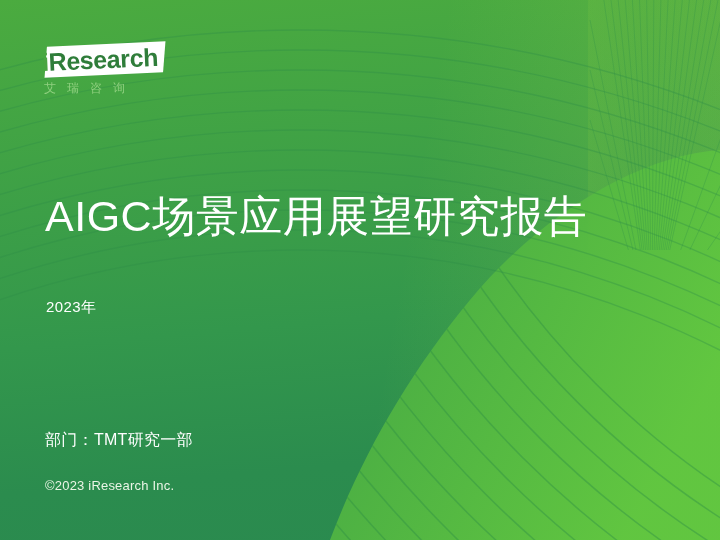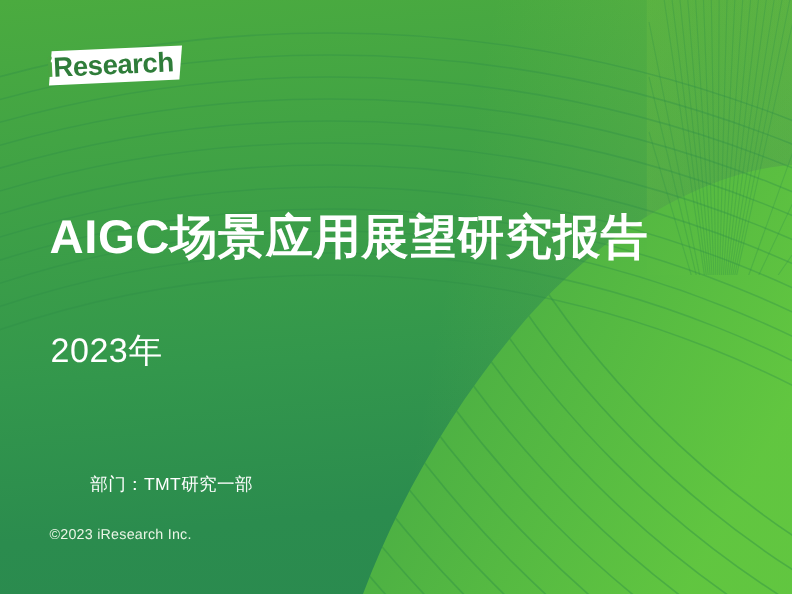--- a/index.html
+++ b/index.html
@@ -107,44 +107,43 @@
     letter-spacing: 11px;
     white-space: nowrap;
   }
 
   
   .title {
     position: absolute;
     left: 45px;
     top: 192px;
     font-size: 43px;
-    font-weight: bold;
+    font-weight: normal;
     color: #ffffff;
     letter-spacing: 0.5px;
     white-space: nowrap;
     line-height: 1.12;
   }
   .year {
     position: absolute;
     left: 46px;
     top: 298px;
-    font-size: 31px;
+    font-size: 15px;
     color: #ffffff;
     letter-spacing: 0.4px;
     white-space: nowrap;
   }
   .dept {
     position: absolute;
     left: 45px;
     top: 430px;
     font-size: 16px;
     color: #ffffff;
     letter-spacing: 0.3px;
     white-space: nowrap;
-    margin-left: 37px;
   }
   .copyright {
     position: absolute;
     left: 45px;
     top: 478px;
     font-size: 13px;
     color: #eaf5e6;
     letter-spacing: 0.2px;
     white-space: nowrap;
     text-align: right;
@@ -252,20 +251,21 @@
       <line x1="590" y1="120" x2="652" y2="330"></line>
       <line x1="756" y1="40" x2="652" y2="330"></line>
       <line x1="756" y1="110" x2="652" y2="330"></line>
       <line x1="756" y1="180" x2="652" y2="330"></line>
     </g>
   </svg>
 
   <div class="logo-block">
     <div class="logo-badge"></div>
     <div class="logo-word"><span class="logo-i">i</span><span class="logo-research">Research</span></div>
+    <div class="logo-cn">艾瑞咨询</div>
   </div>
 
   <div class="title">AIGC场景应用展望研究报告</div>
   <div class="year">2023年</div>
   <div class="dept">部门：TMT研究一部</div>
   <div class="copyright">©2023 iResearch Inc.</div>
 
 </div>
 
 </body></html>

